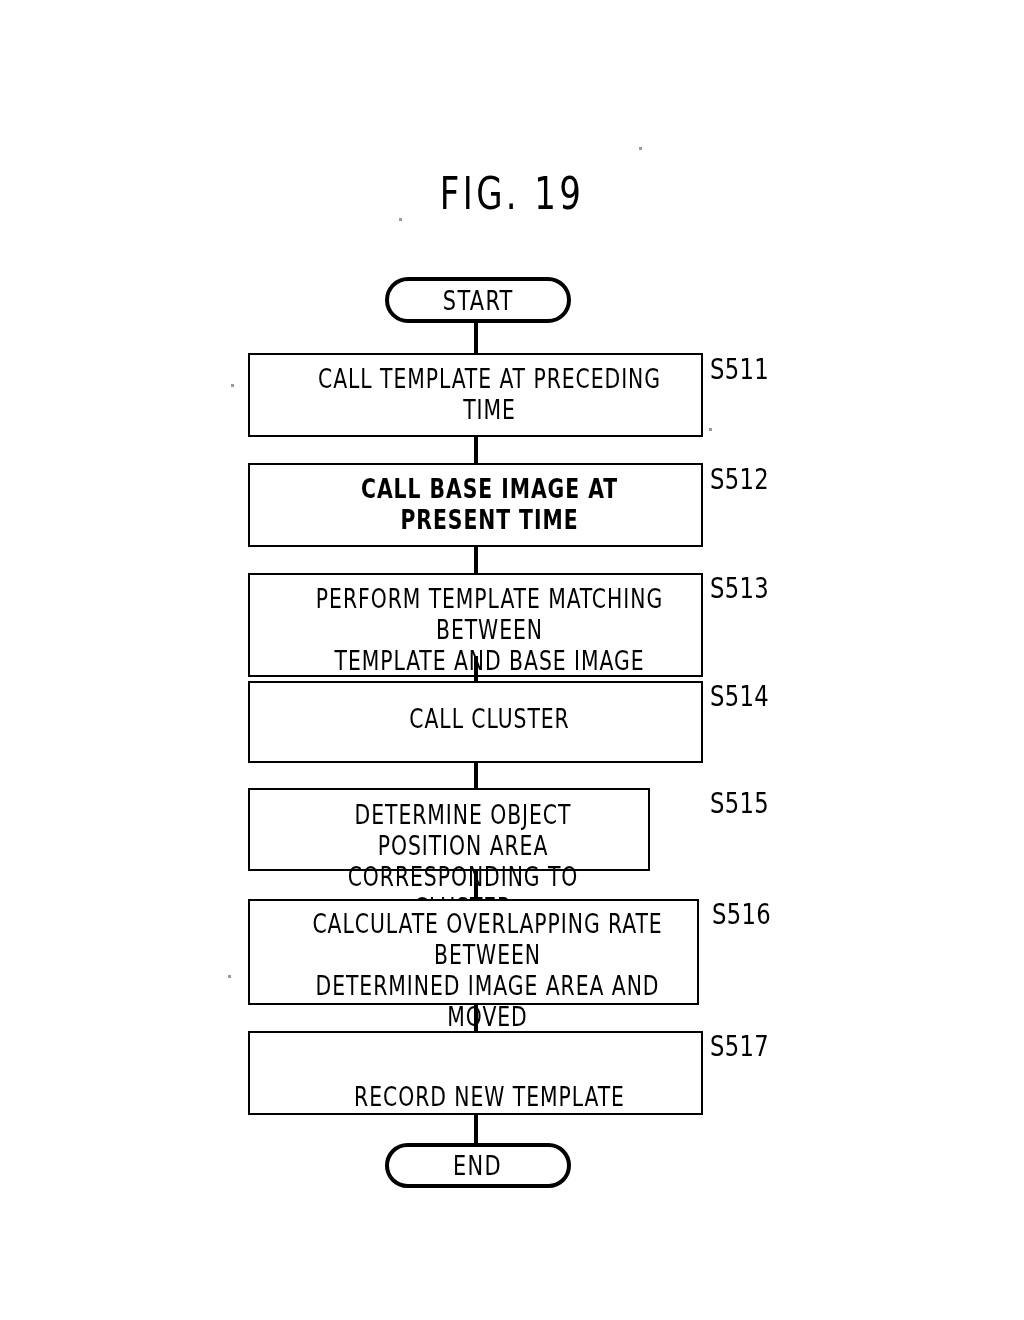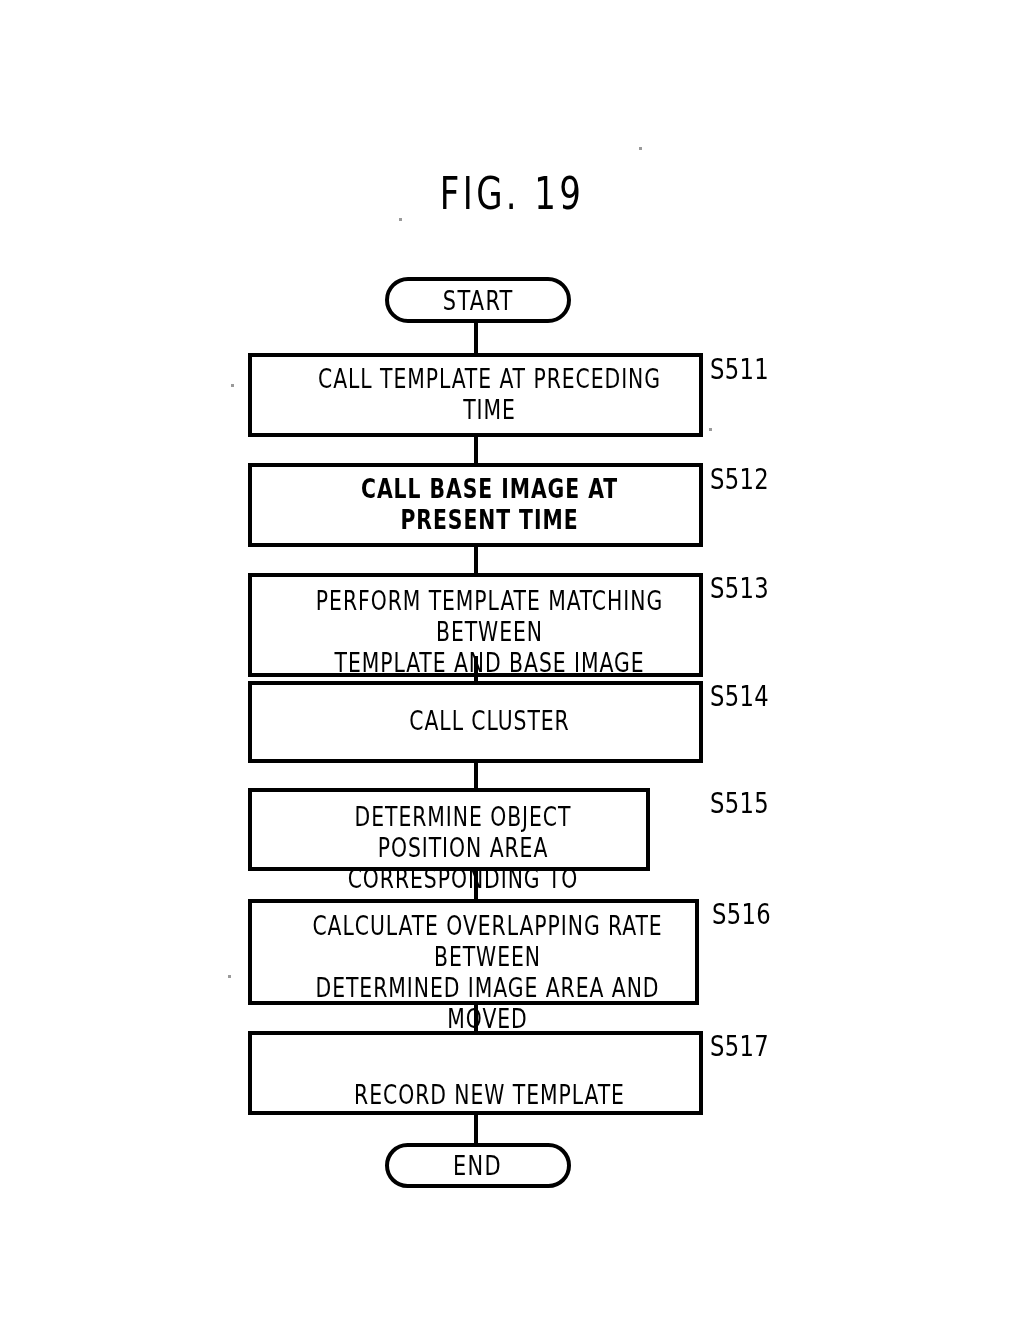--- a/index.html
+++ b/index.html
@@ -87,21 +87,21 @@
     letter-spacing: 1.6px;
     transform: scaleX(0.86);
     white-space: nowrap;
     line-height: 1;
   }
 
   
   .proc {
     position: absolute;
     box-sizing: border-box;
-    border: 4px solid #000000;
+    border: 2px solid #000000;
     background: #fff;
     display: flex;
     justify-content: center;
     padding-left: 28px;
   }
   .proc .proc-text {
     font-family: "DejaVu Sans Condensed", "Liberation Sans Narrow", "Liberation Sans", sans-serif;
     font-size: 26px;
     letter-spacing: 1.1px;
     line-height: 31px;

